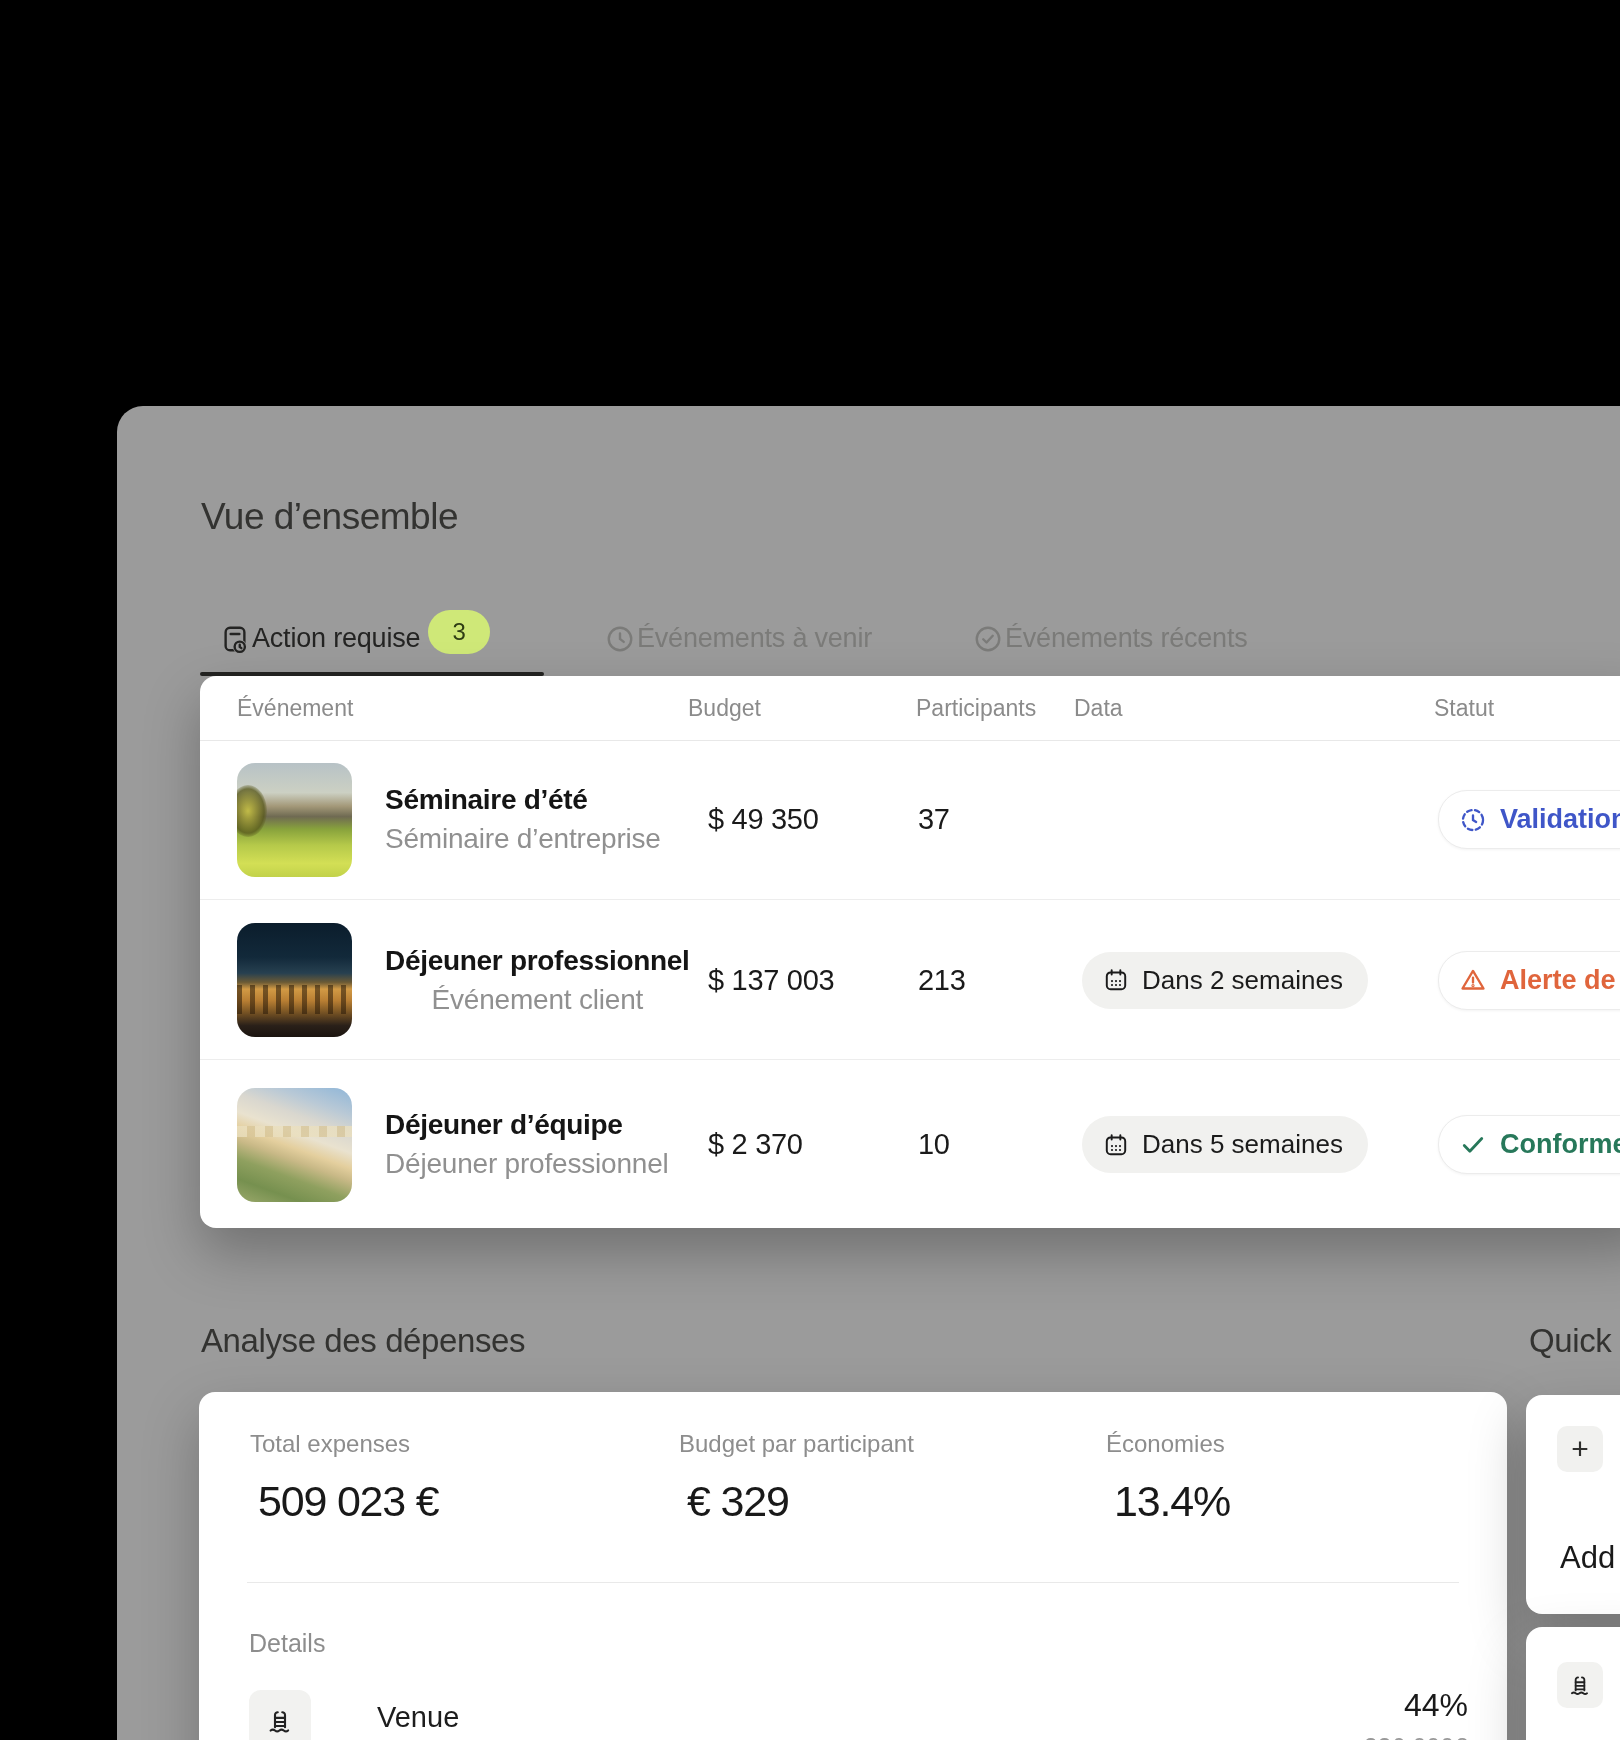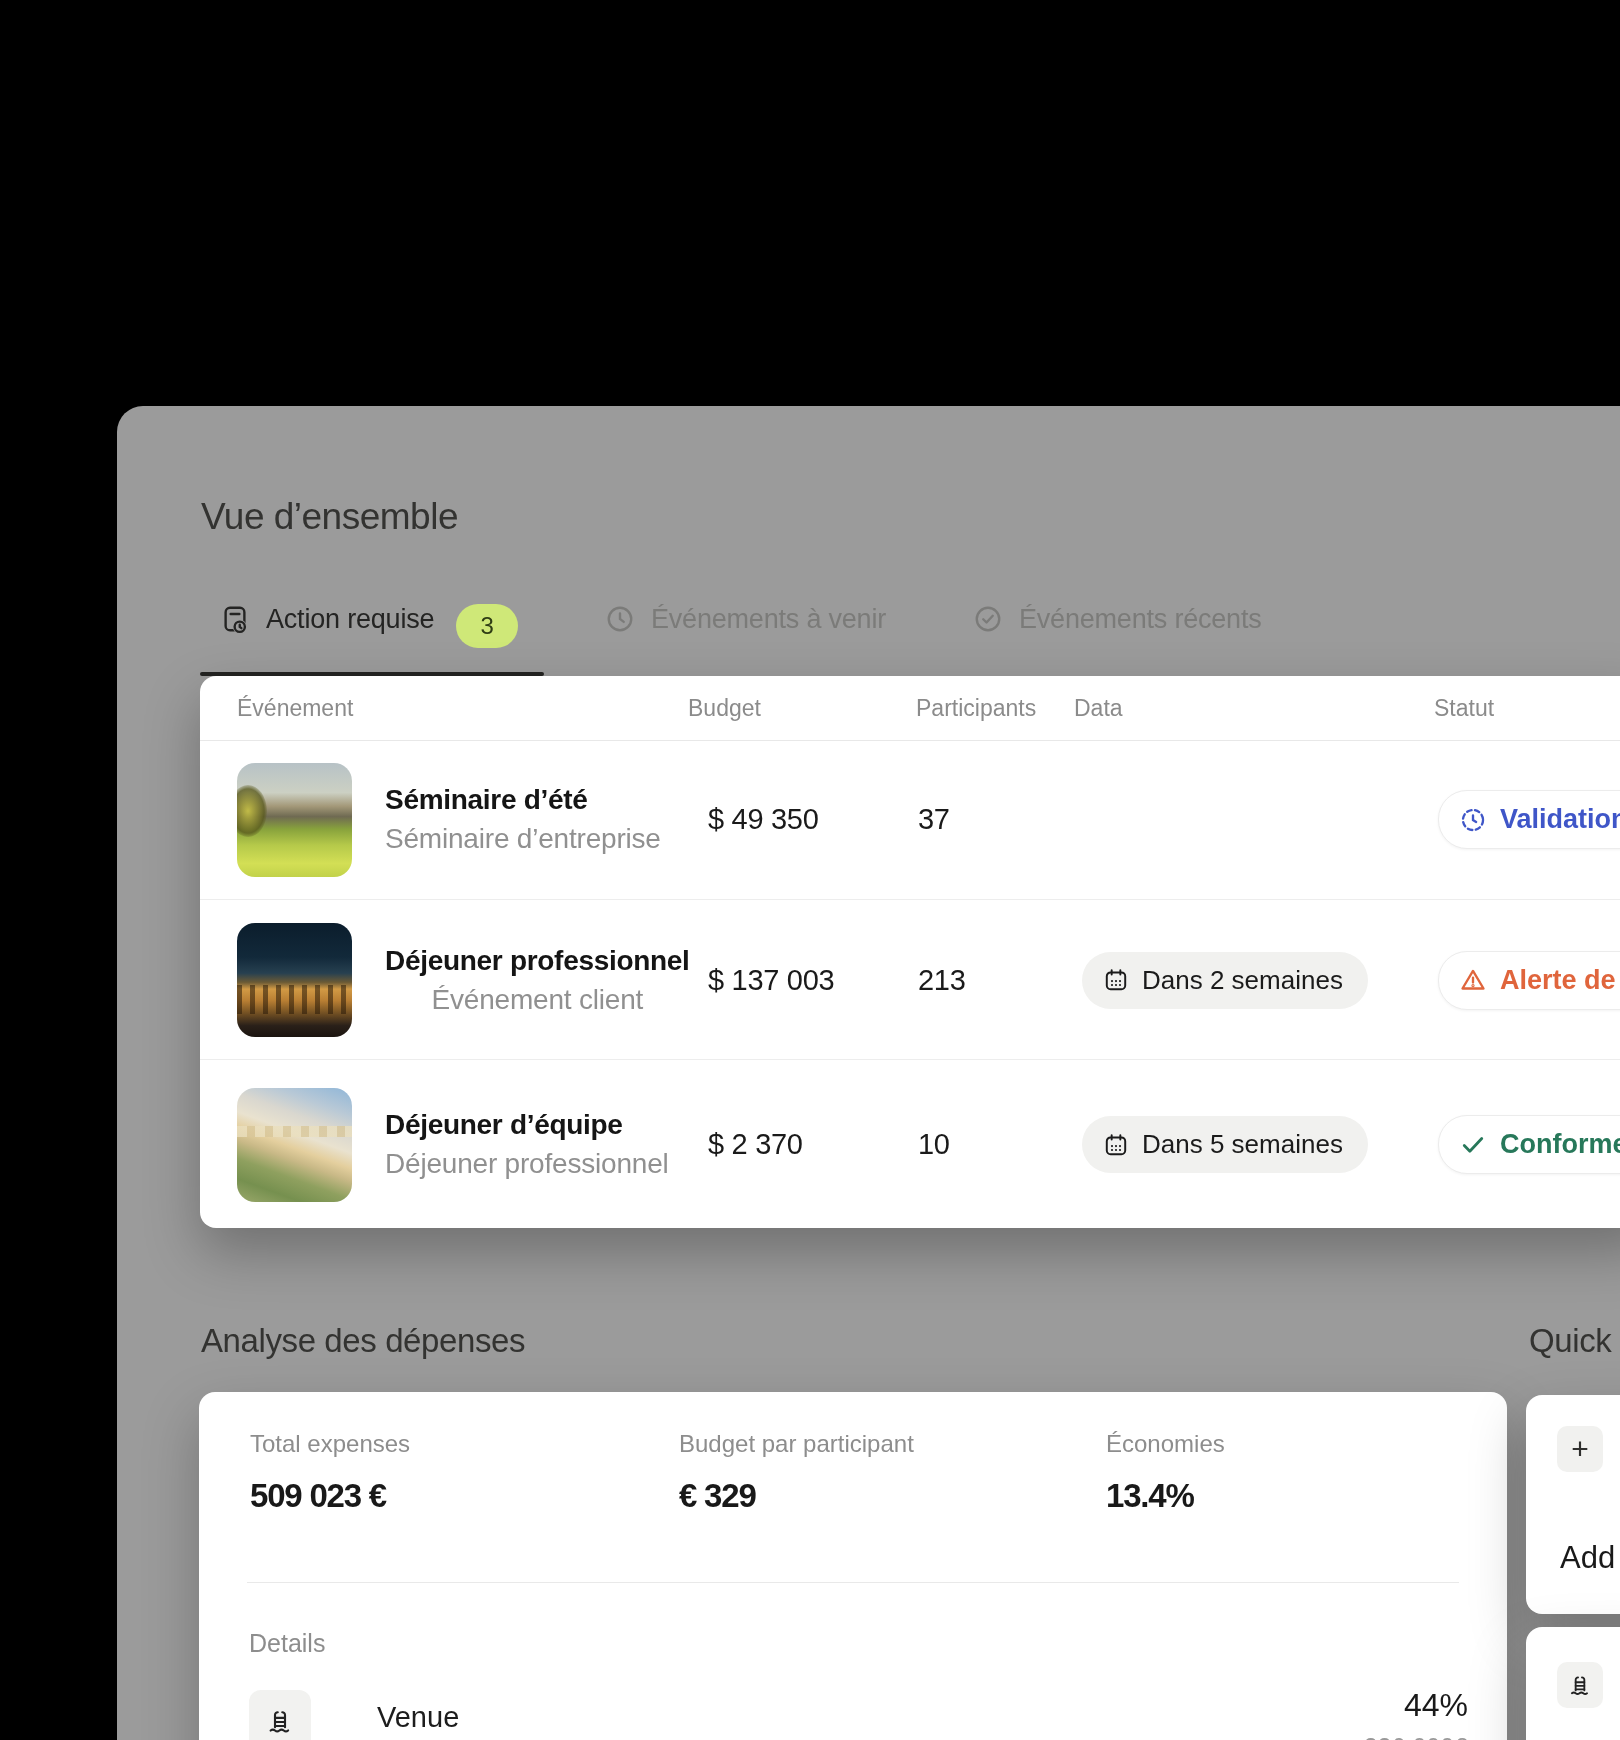--- a/index.html
+++ b/index.html
@@ -8,21 +8,21 @@
   .viewport{position:absolute;inset:0;overflow:hidden;}
 
   
   .panel{position:absolute;left:117px;top:406px;right:-30px;bottom:-30px;
          background:#9b9b9b;border-radius:26px 0 0 0;}
 
   .page-title{position:absolute;left:201px;top:496px;font-size:37px;font-weight:500;
               color:#333331;letter-spacing:-0.5px;}
 
   
-  .tab{position:absolute;top:604px;height:50px;display:flex;align-items:flex-start;gap:16px;cursor:pointer;}
+  .tab{position:absolute;top:604px;height:50px;display:flex;align-items:flex-end;gap:2px;cursor:pointer;}
   .tab .icon{display:flex;align-items:center;}
   .tab-label{font-size:27px;font-weight:500;color:#242423;letter-spacing:-0.2px;}
   .tab.inactive .tab-label{color:#7b7b79;}
   .tab1{left:220px;} .tab2{left:605px;} .tab3{left:973px;}
   .badge{margin-left:6px;min-width:30px;height:44px;padding:0 16px;border-radius:22px;
          background:#cfe878;color:#2f3d14;font-size:24px;font-weight:500;
          display:flex;align-items:center;justify-content:center;}
   .tab-underline{position:absolute;left:200px;top:672px;width:344px;height:4px;background:#222220;border-radius:2px;z-index:3;}
 
   
@@ -69,21 +69,21 @@
   
   .section-heading{position:absolute;font-size:33px;font-weight:500;color:#333331;letter-spacing:-0.4px;}
   .h-expenses{left:201px;top:1322px;}
   .h-quick{left:1529px;top:1322px;white-space:nowrap;}
 
   
   .exp-card{position:absolute;left:199px;top:1392px;width:1308px;height:430px;background:#fff;
             border-radius:16px;box-shadow:0 24px 55px rgba(0,0,0,.25);z-index:2;}
   .stat{position:absolute;top:38px;}
   .stat .lbl{font-size:24px;color:#8d8d8d;margin-bottom:19px;}
-  .stat .val{font-size:33px;font-weight:700;color:#191919;letter-spacing:-1.2px;}
+  .stat .val{font-size:43px;font-weight:400;color:#191919;letter-spacing:-1.2px;margin-left:8px;}
   .stat.s1{left:51px;} .stat.s2{left:480px;} .stat.s3{left:907px;}
   .exp-divider{position:absolute;left:48px;right:48px;top:190px;height:1px;background:#e9e9e9;}
   .details-lbl{position:absolute;left:50px;top:237px;font-size:25px;color:#8d8d8d;}
   .detail-row{position:absolute;left:50px;right:39px;top:295px;height:70px;}
   .icon-box{width:62px;height:62px;border-radius:12px;background:#f2f2f0;
             display:flex;align-items:center;justify-content:center;}
   .detail-row .icon-box{position:absolute;left:0;top:3px;}
   .detail-label{position:absolute;left:128px;top:14px;font-size:29px;font-weight:500;color:#1d1d1d;}
   .detail-right{position:absolute;right:0;top:0;text-align:right;}
   .detail-pct{font-size:32px;font-weight:500;color:#191919;margin-bottom:9px;}

